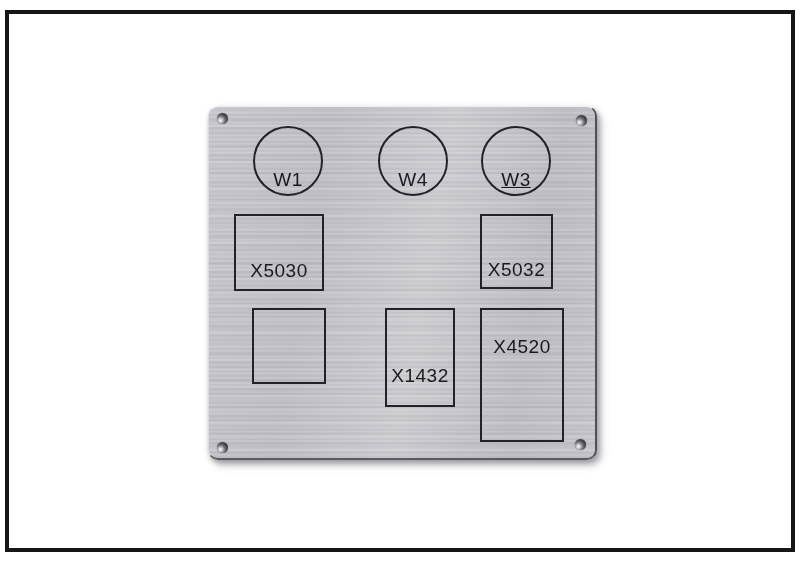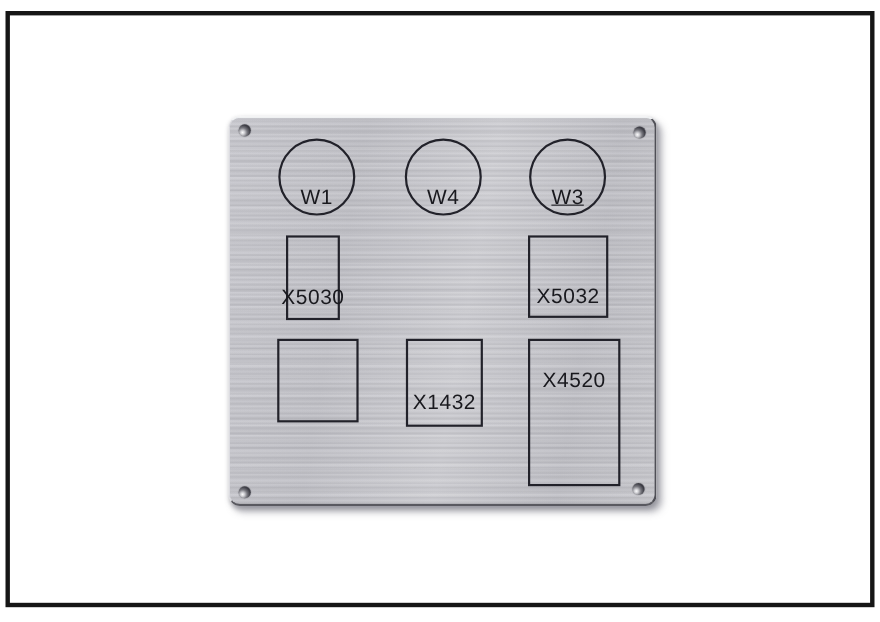--- a/index.html
+++ b/index.html
@@ -74,27 +74,27 @@
     border: 2px solid #22222a;
     display: flex;
     align-items: center;
     justify-content: center;
     color: #19191e;
     font-size: 19px;
     letter-spacing: 0.5px;
   }
   .circle { border-radius: 50%; width: 70px; height: 70px; top: 19px; }
   .circle-1 { left: 44px;  }
-  .circle-2 { left: 159px; }
+  .circle-2 { left: 169px; }
   .circle-3 { left: 272px; text-decoration: underline; }
-  .rect-r2c1 { left: 51px;  top: 107px; width: 49px; height: 77px; }
+  .rect-r2c1 { left: 25px;  top: 107px; width: 90px; height: 77px; }
   .rect-r2c2 { left: 159px; top: 108px; width: 71px; height: 76px; }
   .rect-r2c3 { left: 271px; top: 107px; width: 73px; height: 75px; }
   .rect-r3c1 { left: 43px;  top: 201px; width: 74px; height: 76px; }
-  .rect-r3c2 { left: 160px; top: 201px; width: 70px; height: 80px; }
+  .rect-r3c2 { left: 176px; top: 201px; width: 70px; height: 99px; }
   .rect-r3c3 {
     left: 271px; top: 201px; width: 84px; height: 134px;
     align-items: flex-start;
   }
   .rect-r3c3 .shape-label { margin-top: 26px; }
   .shape-label {
     display: block;
     pointer-events: none;
     margin-top: 37px;
   }

